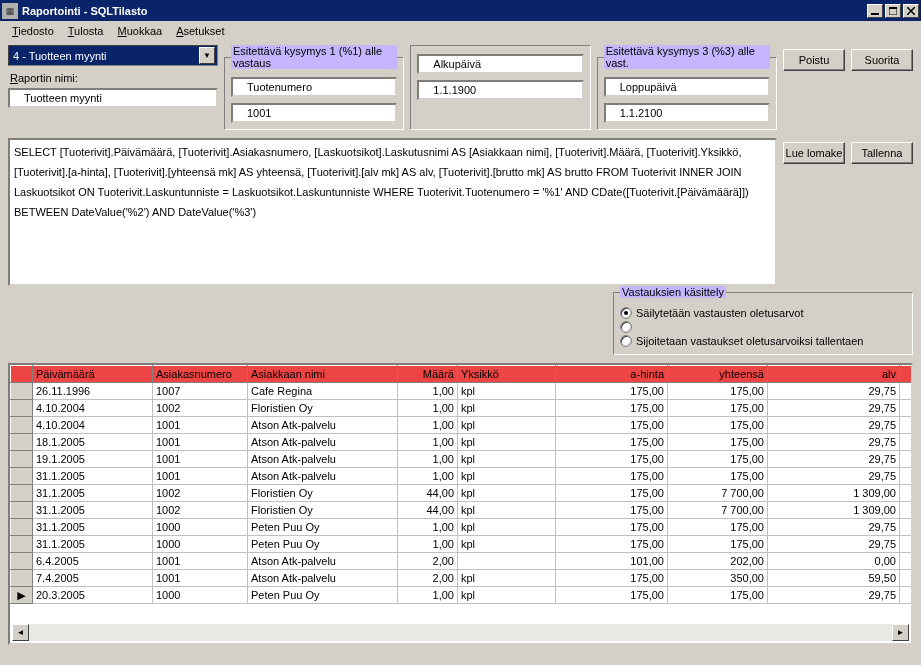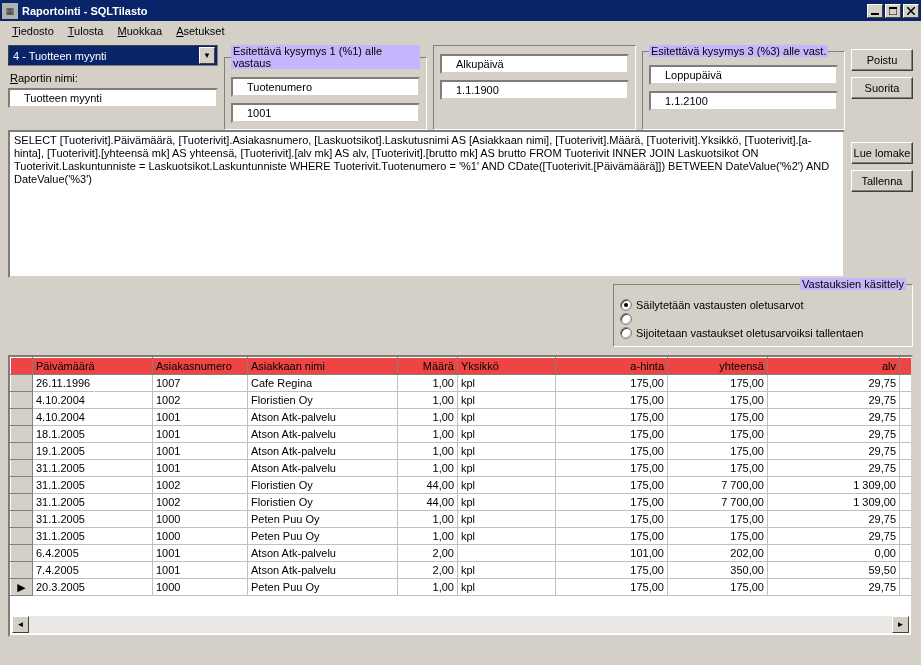--- a/index.html
+++ b/index.html
@@ -26,24 +26,24 @@
   .combo-text { flex:1; }
   .combo-btn { width:16px; height:17px; background:#d4d0c8; border:1px solid #fff; border-right-color:#404040; border-bottom-color:#404040; display:flex; align-items:center; justify-content:center; color:#000; font-size:8px;}
 
   .sunken-input { height:20px; background:#fff; border:2px inset #d4d0c8; padding:1px 14px; display:flex; align-items:center; }
 
   fieldset.group { border:1px solid #808080; border-right-color:#fff; border-bottom-color:#fff; margin:0; padding:8px 6px 6px 6px; position:relative; }
   fieldset.group > legend { padding:0 2px; background:#c4b5fd; }
 
   .q-group { flex:1; display:flex; flex-direction:column; gap:6px; }
 
-  .right-buttons { display:flex; flex-direction:column; gap:6px; padding-top:4px; }
+  .right-buttons { display:flex; flex-direction:row; gap:6px; padding-top:4px; }
   .btn { width:62px; height:22px; background:#d4d0c8; border:1px solid #fff; border-right-color:#404040; border-bottom-color:#404040; box-shadow: inset -1px -1px 0 #808080; cursor:pointer; display:flex; align-items:center; justify-content:center; }
 
-  .sql-box { background:#fff; border:2px inset #d4d0c8; height:148px; padding:2px 4px; overflow:auto; font-size:11px; line-height:13px; word-wrap:break-word; }
+  .sql-box { margin-top:8px; background:#fff; border:2px inset #d4d0c8; height:148px; padding:2px 4px; overflow:auto; font-size:11px; line-height:20px; word-wrap:break-word; }
 
   .answers-group { margin-top:10px; width:300px; float:right; }
   .radio-row { display:flex; align-items:center; gap:4px; padding:1px 0; font-size:11px;}
   .radio { width:12px; height:12px; border-radius:50%; background:#fff; border:1px solid #808080; box-shadow: inset 1px 1px 0 #404040, inset -1px -1px 0 #d4d0c8; display:flex; align-items:center; justify-content:center;}
   .radio.checked::after { content:""; width:4px; height:4px; background:#000; border-radius:50%; }
 
   .grid-wrap { clear:both; margin-top:8px; border:2px inset #d4d0c8; background:#fff; height:282px; position:relative; }
   .grid-scroll { overflow:hidden; height:260px; }
   table.grid { border-collapse:collapse; width:906px; table-layout:fixed; }
   table.grid th, table.grid td { border:1px solid #c0c0c0; padding:0 3px; height:17px; font-size:11px; overflow:hidden; white-space:nowrap; }
@@ -142,21 +142,21 @@
   </div>
 
   <div class="flex-gap-row">
     <div class="sql-box" style="flex:1">SELECT [Tuoterivit].Päivämäärä, [Tuoterivit].Asiakasnumero, [Laskuotsikot].Laskutusnimi AS [Asiakkaan nimi], [Tuoterivit].Määrä, [Tuoterivit].Yksikkö, [Tuoterivit].[a-hinta], [Tuoterivit].[yhteensä mk] AS yhteensä, [Tuoterivit].[alv mk] AS alv, [Tuoterivit].[brutto mk] AS brutto FROM Tuoterivit INNER JOIN Laskuotsikot ON Tuoterivit.Laskuntunniste = Laskuotsikot.Laskuntunniste WHERE Tuoterivit.Tuotenumero = '%1' AND CDate([Tuoterivit.[Päivämäärä]]) BETWEEN DateValue('%2') AND DateValue('%3')</div>
     <div class="right-buttons" style="margin-top:8px">
       <div class="btn">Lue lomake</div>
       <div class="btn">Tallenna</div>
     </div>
   </div>
 
-  <div style="display:flex; justify-content:flex-end;text-align:right;">
+  <div style="display:flex; justify-content:flex-end;">
     <fieldset class="group answers-group" style="width:300px">
       <legend>Vastauksien käsittely</legend>
       <div class="radio-row">
         <div class="radio checked"></div>
         <span>Säilytetään vastausten oletusarvot</span>
       </div>
       <div class="radio-row">
         <div class="radio"></div>
       </div>
       <div class="radio-row">

